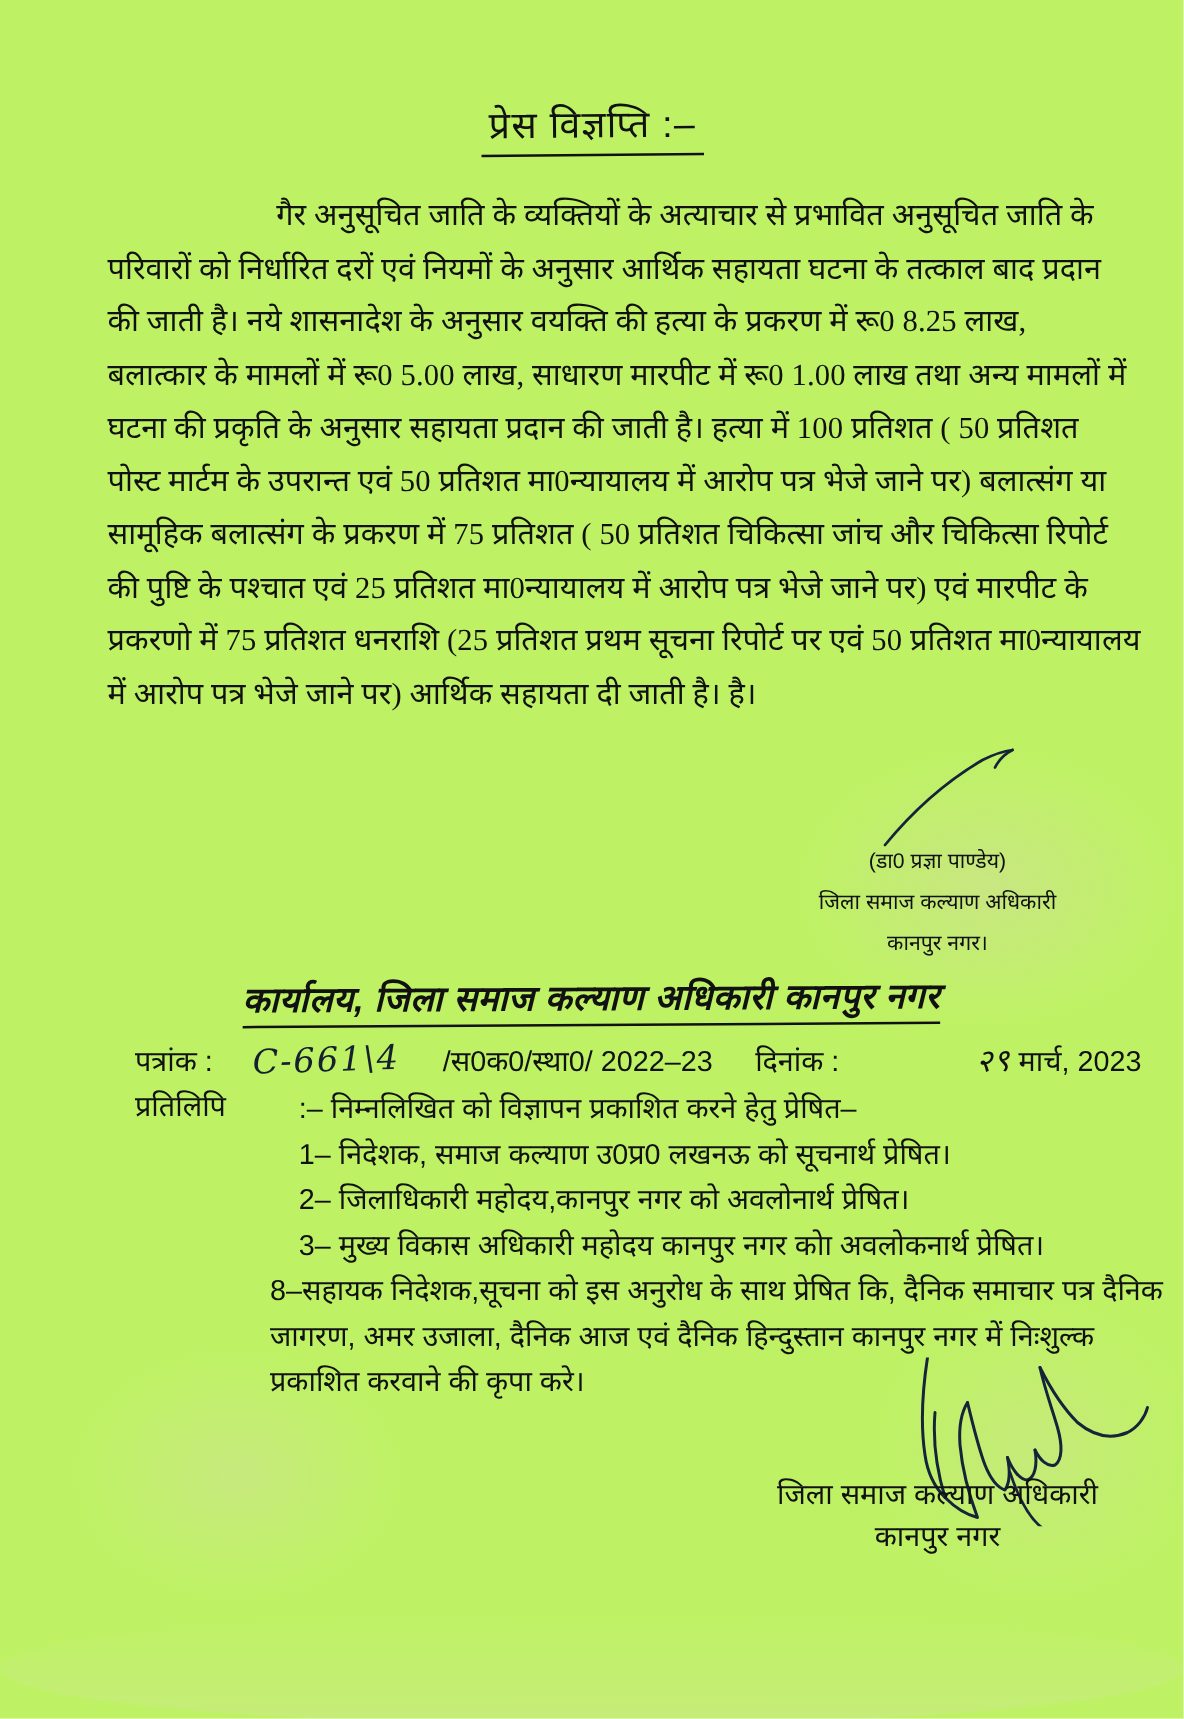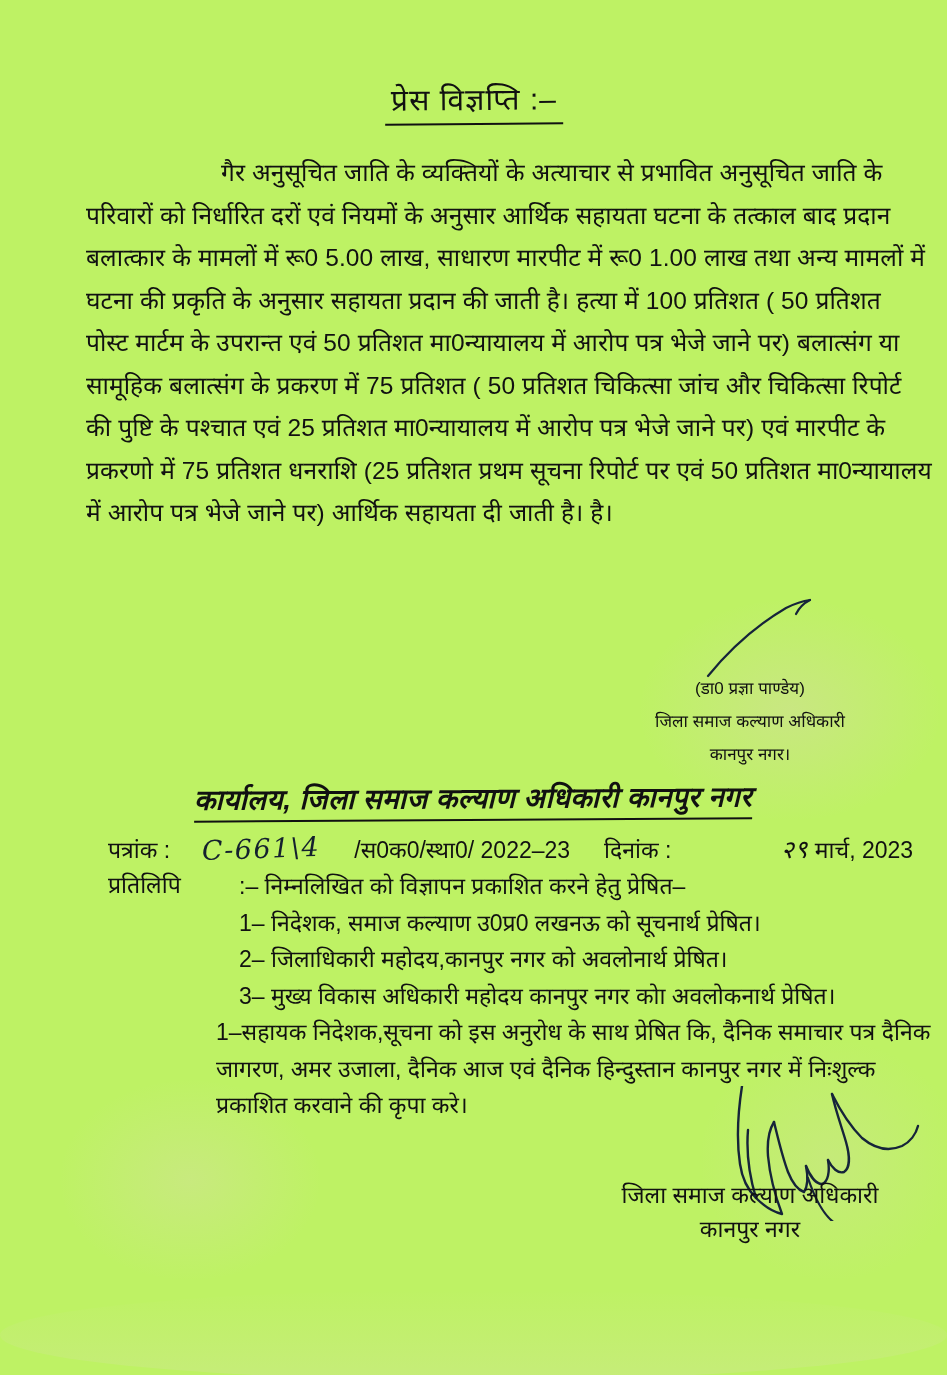--- a/index.html
+++ b/index.html
@@ -57,20 +57,21 @@
     left: 86px;
     top: 152px;
     width: 784px;
     font-size: 24.5px;
     line-height: 42.5px;
     letter-spacing: 0.1px;
   }
   #body-para .ln {
     display: block;
     white-space: nowrap;
+    font-family: Liberation Serif, serif;
   }
   #body-para .ln.indent { text-indent: 135px; }
 
   
   #sig-block-1 {
     position: absolute;
     left: 560px;
     top: 672px;
     width: 380px;
     text-align: center;
@@ -193,20 +194,21 @@
   <div class="paper-tint tint-c"></div>
   <div class="paper-tint tint-d"></div>
 
   <div id="title-wrap">
     <span id="title">प्रेस विज्ञप्ति :–</span>
   </div>
 
   <div id="body-para">
     <span class="ln indent">गैर अनुसूचित जाति के व्यक्तियों के अत्याचार से प्रभावित अनुसूचित जाति के</span>
     <span class="ln">परिवारों  को निर्धारित दरों एवं नियमों के अनुसार आर्थिक सहायता घटना के तत्काल बाद प्रदान</span>
+    <span class="ln">की जाती है। नये शासनादेश के अनुसार वयक्ति की हत्या के प्रकरण में रू0 8.25 लाख,</span>
     <span class="ln">बलात्कार के मामलों में रू0 5.00 लाख, साधारण मारपीट में रू0 1.00 लाख तथा अन्य मामलों में</span>
     <span class="ln">घटना की प्रकृति के अनुसार सहायता प्रदान की जाती है। हत्या में 100 प्रतिशत ( 50 प्रतिशत</span>
     <span class="ln">पोस्ट मार्टम के उपरान्त एवं 50 प्रतिशत मा0न्यायालय में आरोप पत्र  भेजे जाने पर) बलात्संग या</span>
     <span class="ln">सामूहिक बलात्संग के प्रकरण में  75 प्रतिशत ( 50 प्रतिशत चिकित्सा जांच और चिकित्सा रिपोर्ट</span>
     <span class="ln">की पुष्टि के पश्चात एवं 25 प्रतिशत मा0न्यायालय में आरोप पत्र  भेजे जाने पर) एवं मारपीट के</span>
     <span class="ln">प्रकरणो में 75 प्रतिशत धनराशि (25 प्रतिशत प्रथम सूचना रिपोर्ट पर एवं 50 प्रतिशत मा0न्यायालय</span>
     <span class="ln">में आरोप पत्र  भेजे जाने पर)  आर्थिक सहायता दी जाती है। है।</span>
   </div>
 
   <svg id="sig-stroke-1" viewBox="0 0 130 80">
@@ -232,21 +234,21 @@
     <span id="letter-date-value"><span class="hand-num">२९</span> <span>मार्च, 2023</span></span>
   </div>
 
   <div id="copy-label">प्रतिलिपि</div>
 
   <div id="copy-list">
     <span class="item">:– निम्नलिखित को विज्ञापन प्रकाशित करने हेतु प्रेषित–</span>
     <span class="item">1– निदेशक, समाज कल्याण उ0प्र0 लखनऊ को सूचनार्थ प्रेषित।</span>
     <span class="item">2– जिलाधिकारी महोदय,कानपुर नगर को अवलोनार्थ प्रेषित।</span>
     <span class="item">3– मुख्य विकास अधिकारी महोदय कानपुर नगर कोा अवलोकनार्थ प्रेषित।</span>
-    <span class="cont">1–सहायक निदेशक,सूचना को इस अनुरोध के साथ प्रेषित कि, दैनिक समाचार पत्र दैनिक</span>
+    <span class="cont">8–सहायक निदेशक,सूचना को इस अनुरोध के साथ प्रेषित कि, दैनिक समाचार पत्र दैनिक</span>
     <span class="cont">जागरण, अमर उजाला, दैनिक आज एवं दैनिक हिन्दुस्तान कानपुर नगर में निःशुल्क</span>
     <span class="cont">प्रकाशित करवाने की कृपा करे।</span>
   </div>
 
   <svg id="sig-stroke-2" viewBox="0 0 230 135">
     <path class="sig-path" stroke-width="2.4" d="M52,0 C48,26 46,52 50,78 C52,92 58,104 66,112 C60,92 56,68 58,44"></path>
     <path class="sig-path" stroke-width="2.4" d="M66,112 C74,120 84,126 92,128 C86,112 80,92 78,70 C77,56 79,44 84,36"></path>
     <path class="sig-path" stroke-width="2.4" d="M84,36 C88,52 92,70 98,86 C102,96 108,104 114,106 C118,100 118,90 116,80"></path>
     <path class="sig-path" stroke-width="2.4" d="M116,80 C120,90 126,98 132,98 C138,96 140,86 138,74"></path>
     <path class="sig-path" stroke-width="2.4" d="M138,74 C142,82 148,88 154,86 C160,82 160,70 156,56 C152,42 146,26 142,8"></path>

